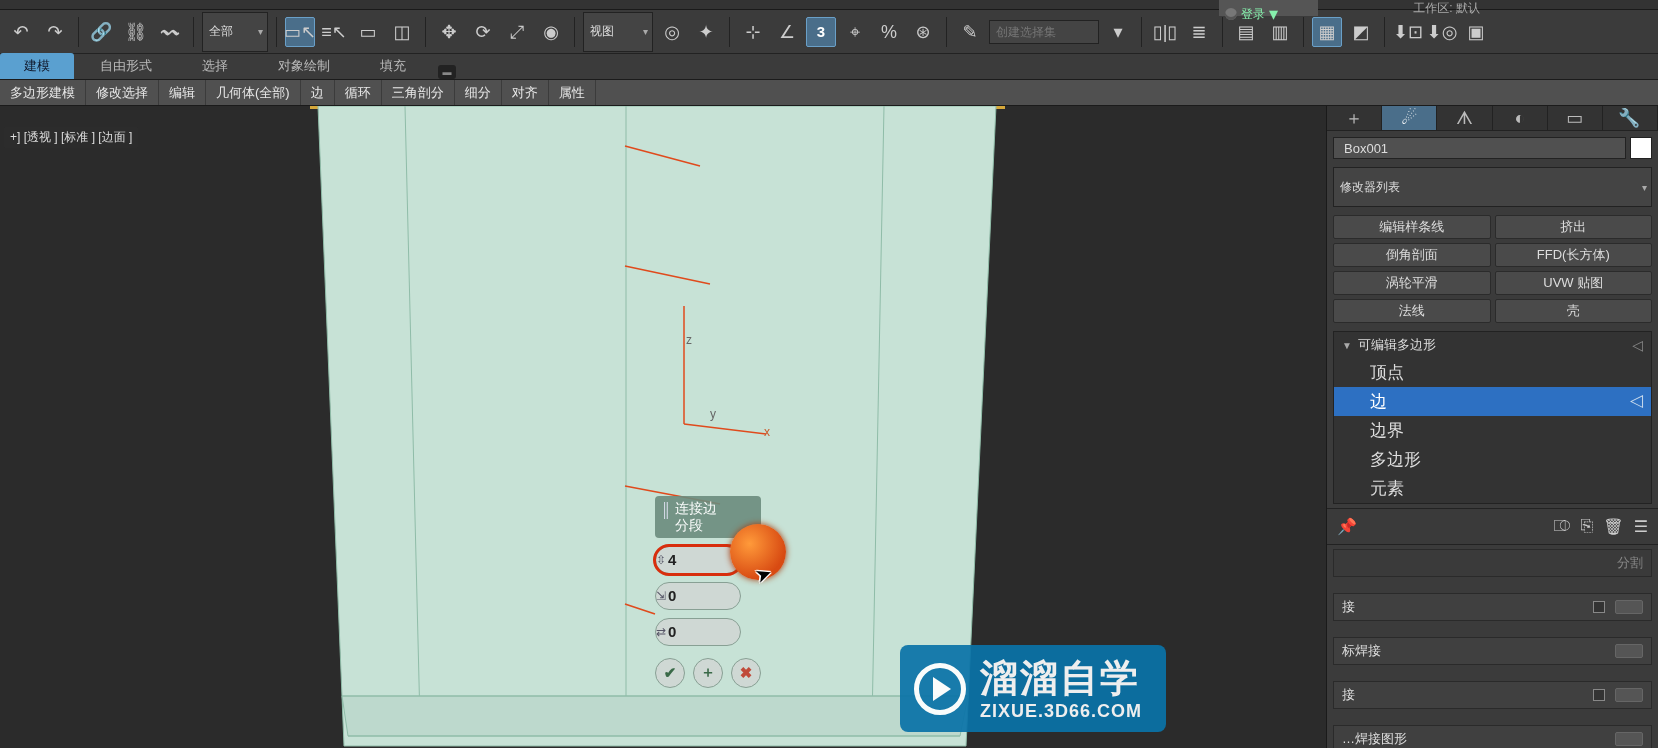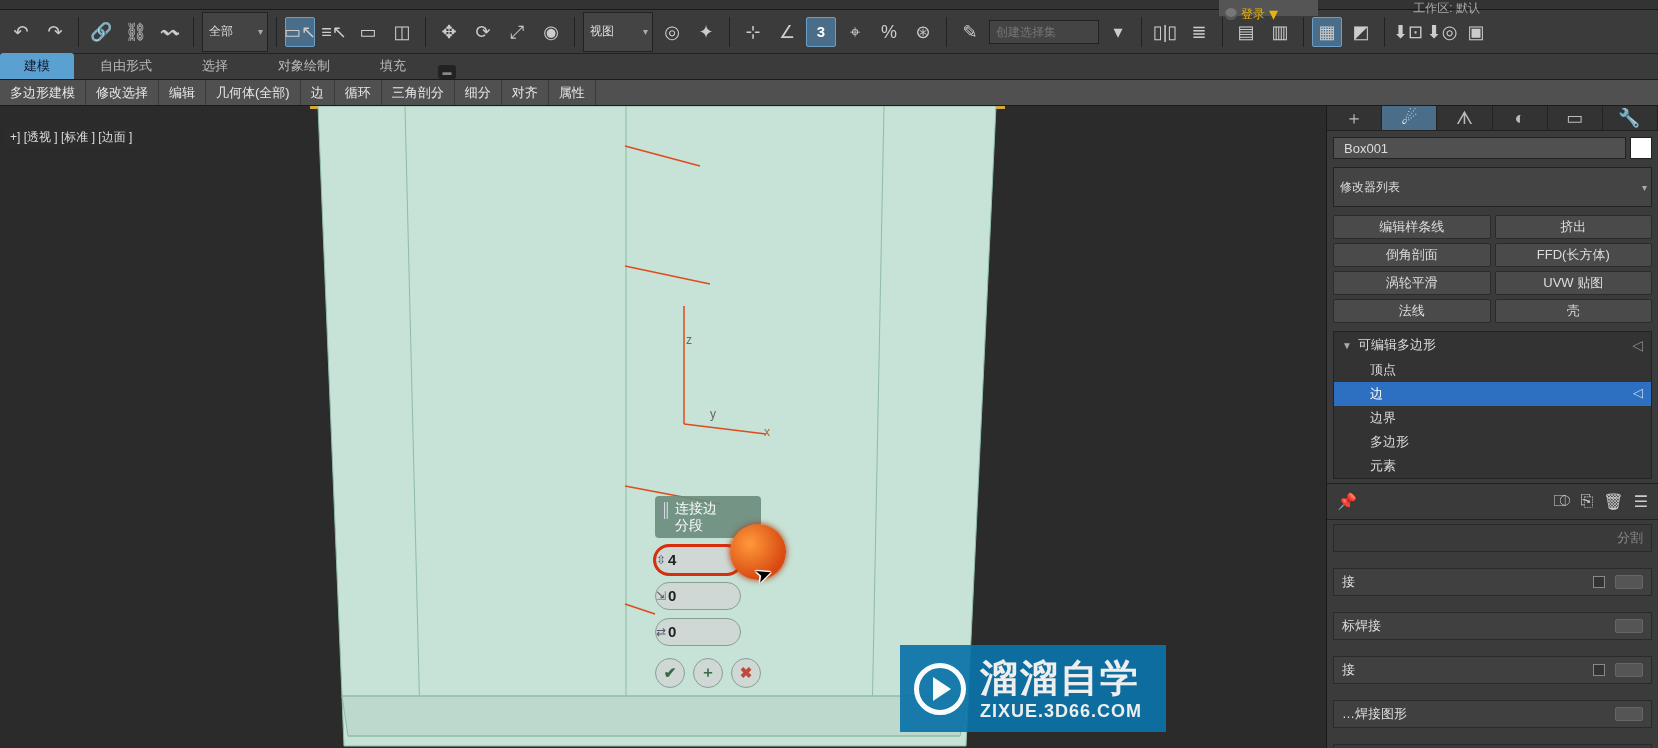--- a/index.html
+++ b/index.html
@@ -1,21 +1,21 @@
 <!DOCTYPE html>
 <html><head>
 <meta charset="utf-8">
 <style>
   * { box-sizing: border-box; margin: 0; padding: 0; font-family: "Microsoft YaHei", Arial, sans-serif; -webkit-user-select: none; user-select: none; }
   html, body { width: 1658px; height: 748px; background:#2b2b2b; color:#cfcfcf; font-size:13px; overflow:hidden; }
 
   
   .menubar { height:10px; background:#333; border-bottom:1px solid #1a1a1a; display:flex; align-items:flex-end; gap:40px; padding:0 14px; color:#888; font-size:11px; overflow:hidden;}
 
-  .login-box { position:absolute; right:340px; top:0; height:16px; background:#555; padding:12px 40px 0 6px; font-size:12px; color:#eab308; display:flex; align-items:center; gap:4px; }
+  .login-box { position:absolute; right:340px; top:0; height:16px; background:#555; padding:12px 40px 0 6px; font-size:12px; color:#86efac; display:flex; align-items:center; gap:4px; }
   .login-box::before { content:""; display:inline-block; width:12px; height:12px; border-radius:50%; background:#777; box-shadow:inset 0 -3px 0 #555; }
 
   .workspace-label { position:absolute; right:178px; top:0; font-size:12px; color:#aaa; }
 
   
   .toolbar { display:flex; align-items:center; gap:4px; background:#3b3b3b; border-bottom:1px solid #222; padding:3px 6px; height:44px; }
   .sep { width:1px; height:30px; background:#222; margin:0 4px; }
   .tb-btn { width:30px; height:30px; display:flex; align-items:center; justify-content:center; border:1px solid transparent; border-radius:2px; color:#ccc; }
   .tb-btn.active { background:#4a6e8a; border:1px solid #6aa0c8; }
   .tb-input { background:#444; color:#ddd; border:1px solid #222; height:24px; padding:0 6px; font-size:12px; }
@@ -70,34 +70,34 @@
   .modlist-sel .tb-select { width:100%; }
 
   .quick-btns { display:grid; grid-template-columns:1fr 1fr; gap:4px; margin:0 6px; }
   .qbtn { background:#4a4a4a; border:1px solid #2b2b2b; color:#ddd; height:24px; display:flex; align-items:center; justify-content:center; font-size:13px; border-radius:2px; }
 
   .stack { margin:8px 6px 4px; border:1px solid #222; background:#333; flex:0 0 auto; }
   .stack-head { padding:4px 8px; font-size:13px; color:#ddd; display:flex; align-items:center; gap:6px; }
   .stack-head::before { content:"▼"; font-size:10px; color:#aaa; }
   .stack-head .arrow { margin-left:auto; color:#888; font-size:14px; }
   .stack ul { list-style:none; }
-  .stack li { padding:3px 8px 3px 36px; font-size:13px; color:#ddd; }
+  .stack li { padding:3px 8px 3px 36px; font-size:17px; color:#ddd; }
   .stack li.sel { background:#2d70c2; color:#fff; }
 
   .stack-icons { display:flex; gap:10px; justify-content:flex-start; padding:8px 10px; color:#ccc; font-size:16px; border-top:1px solid #222; border-bottom:1px solid #222; background:#3a3a3a; }
   .stack-icons > span:first-child { margin-right:auto; }
 
   .rollouts { margin:4px 6px; display:flex; flex-direction:column; gap:16px; }
   .roll-row { display:flex; align-items:center; justify-content:space-between; background:#404040; border:1px solid #2a2a2a; padding:4px 8px; font-size:13px; color:#ddd; }
   .roll-row .chk { width:12px; height:12px; border:1px solid #888; background:#333; }
   .roll-row .opt { width:28px; height:14px; border:1px solid #666; background:#555; border-radius:2px; margin-left:6px; }
   .roll-head { justify-content:flex-end; color:#888; background:#3a3a3a; }
 
   
-  .watermark { position:absolute; right:160px; bottom:16px; background:#0a73a8; color:#fff; padding:14px 24px 10px 80px; border-radius:0; display:flex; flex-direction:column; align-items:flex-start; font-weight:bold; opacity:.92; }
+  .watermark { position:absolute; right:160px; bottom:16px; background:#0a73a8; color:#fff; padding:14px 24px 10px 80px; border-radius:8px; display:flex; flex-direction:column; align-items:flex-start; font-weight:bold; opacity:.92; }
   .watermark .big { font-size:38px; letter-spacing:2px; line-height:1; }
   .watermark .url { font-size:18px; letter-spacing:1px; margin-top:4px; font-weight:bold; }
   .watermark .play { position:absolute; left:14px; top:50%; transform:translateY(-50%); width:52px; height:52px; border:5px solid #fff; border-radius:50%; display:flex; align-items:center; justify-content:center; }
   .watermark .play::after { content:""; border-left:18px solid #fff; border-top:12px solid transparent; border-bottom:12px solid transparent; margin-left:5px; }
 </style>
 </head>
 <body>
 
 <div class="menubar">
 </div>

